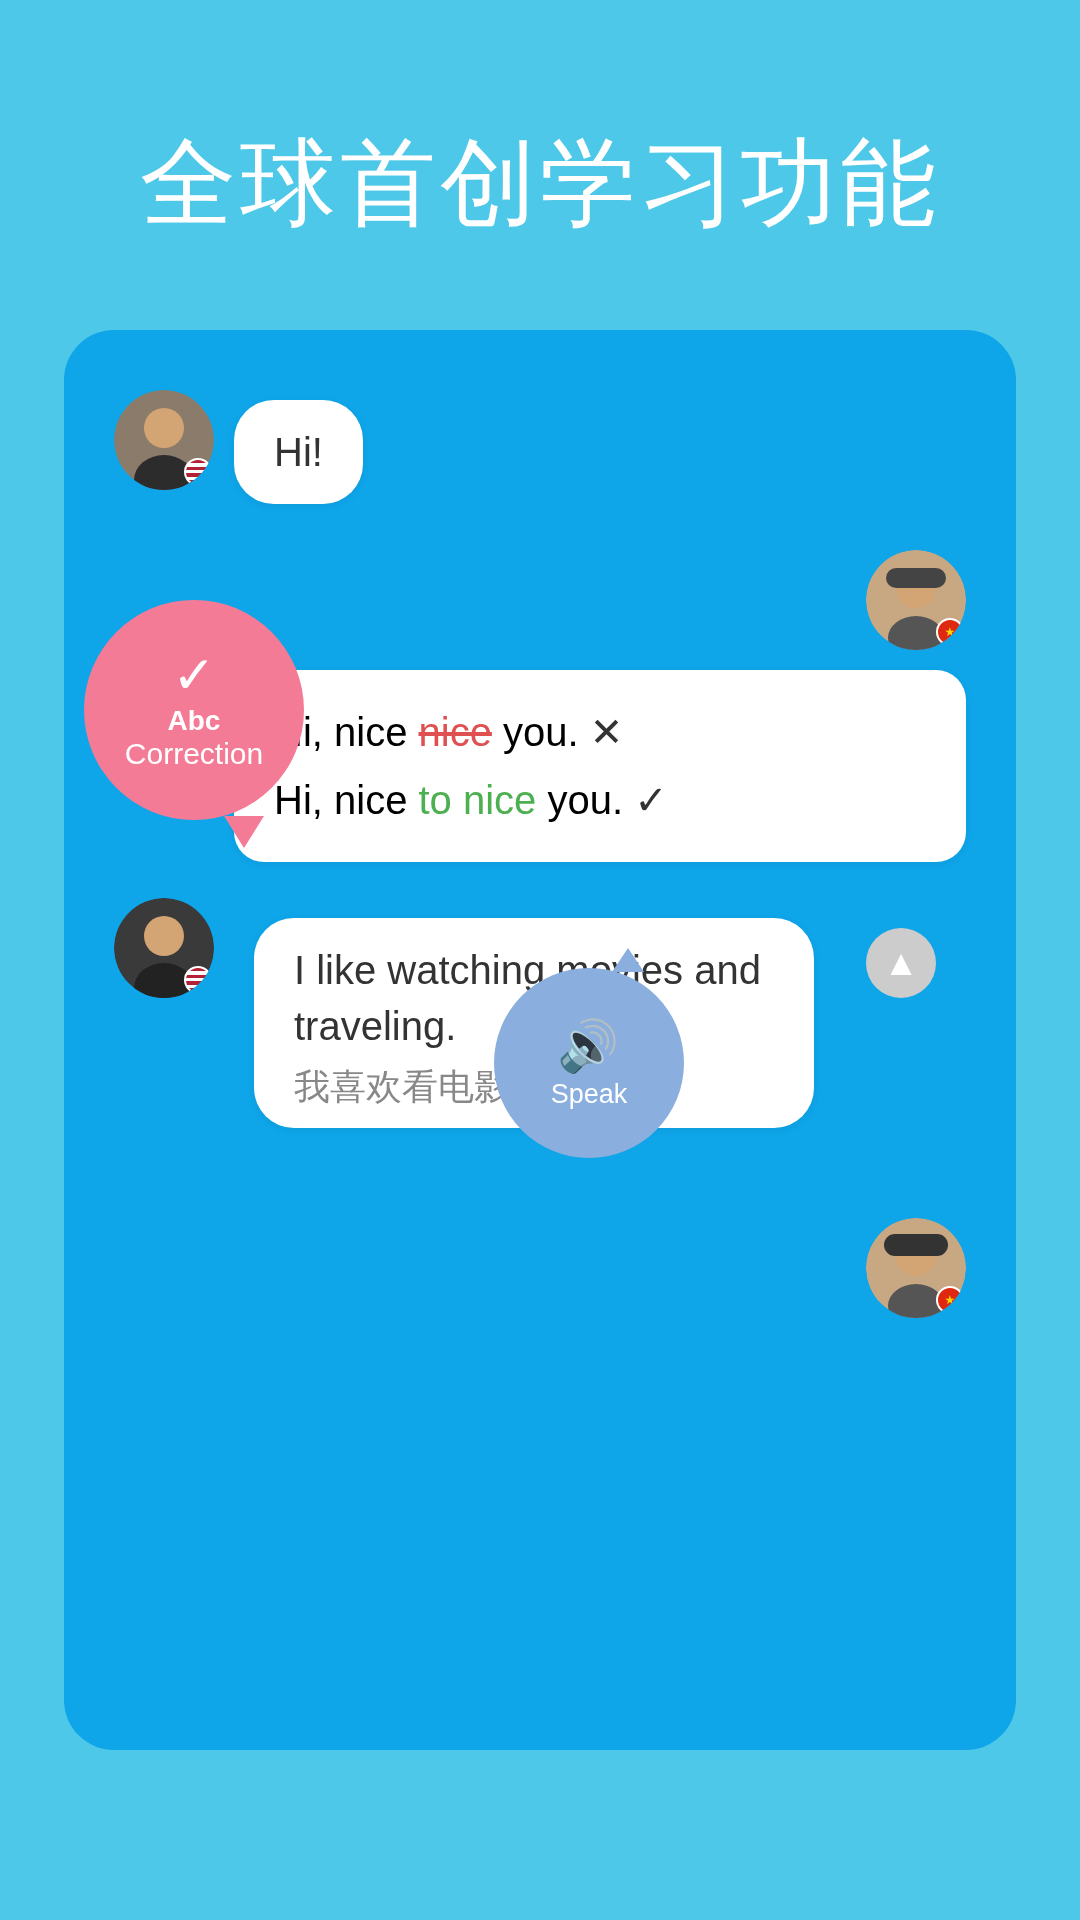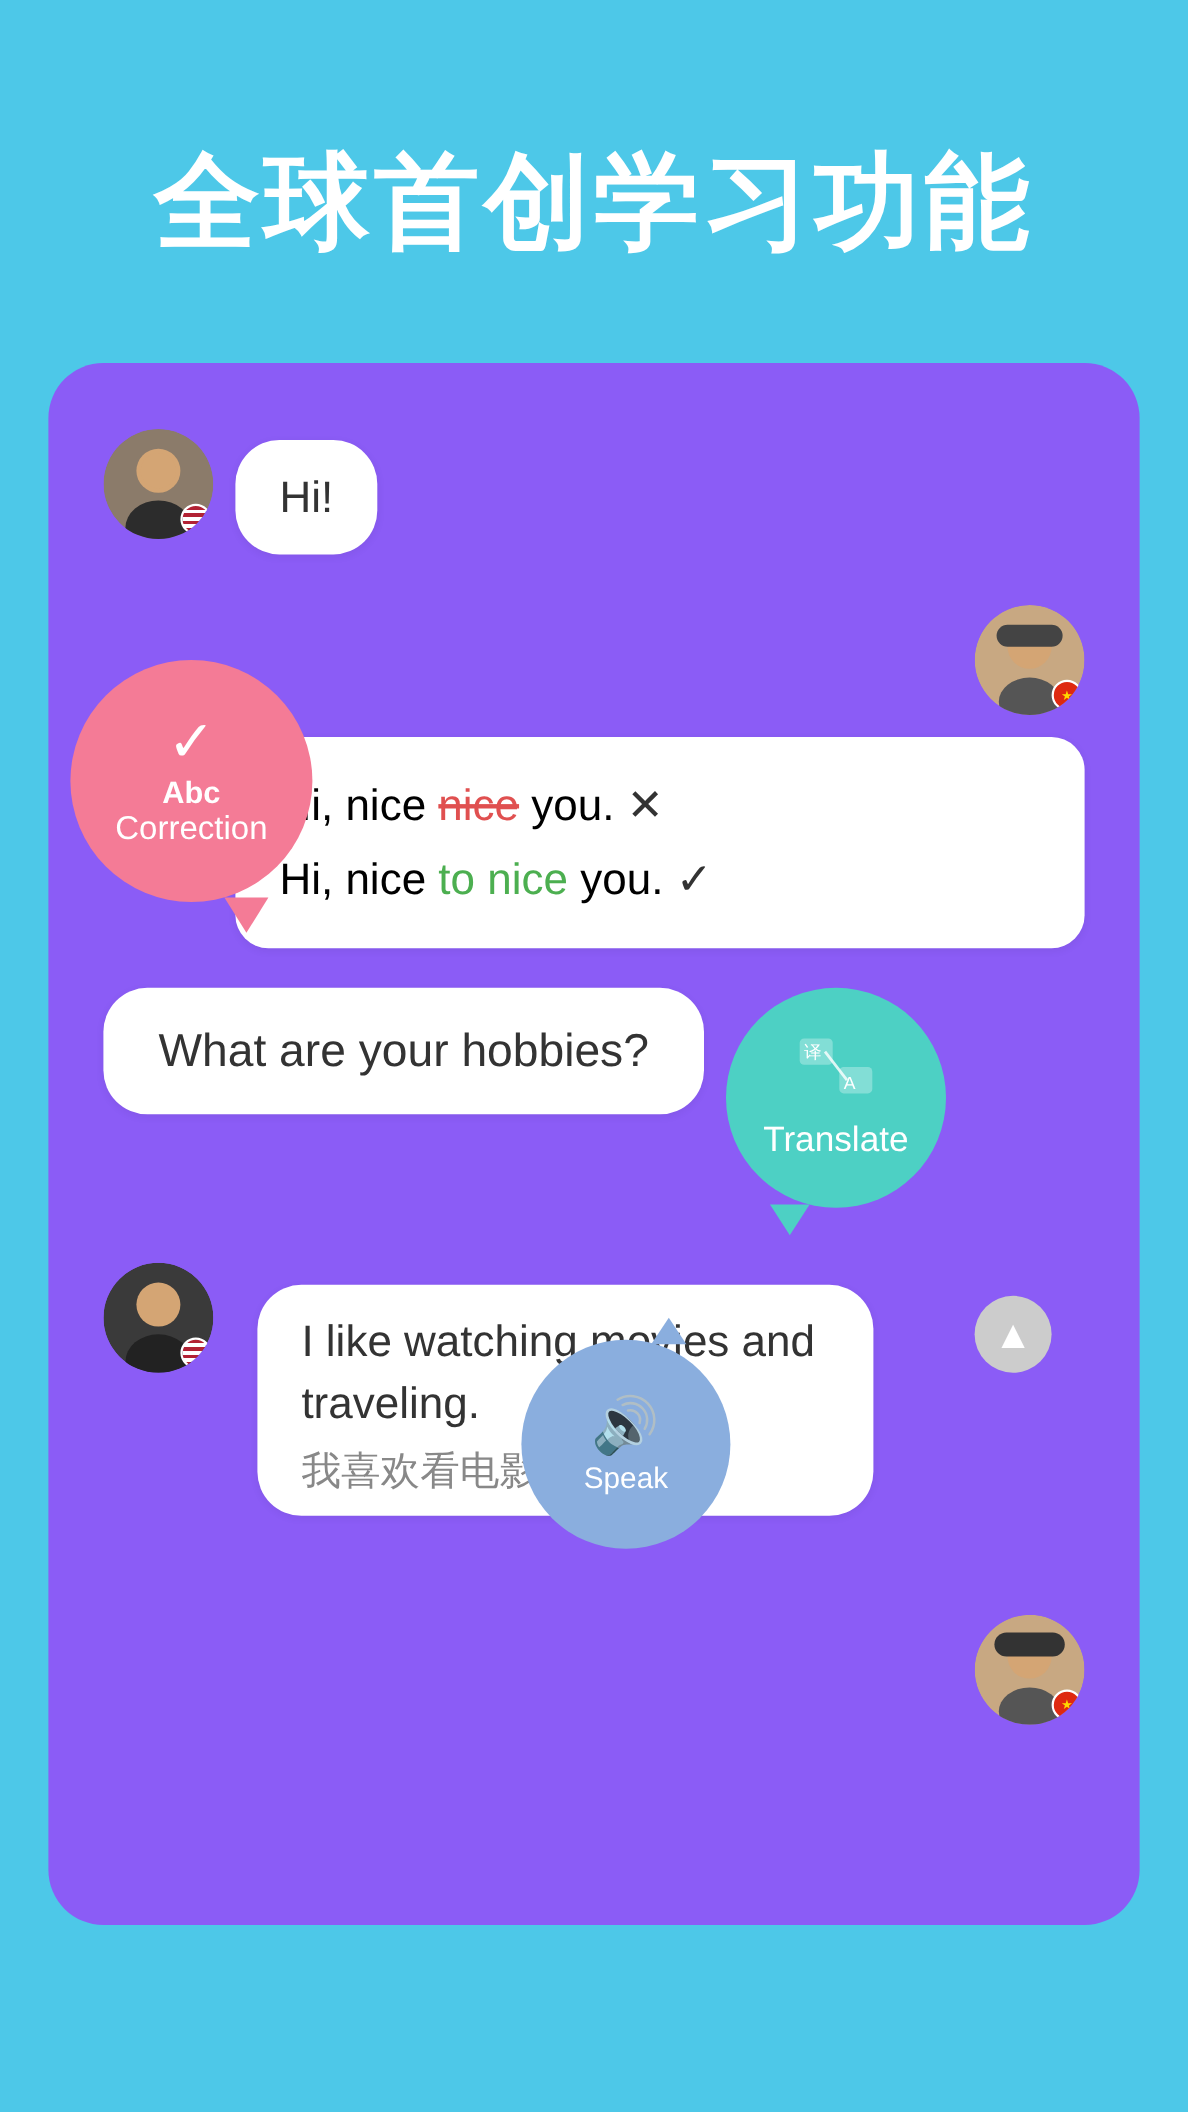--- a/index.html
+++ b/index.html
@@ -14,29 +14,29 @@
     }
 
     .header {
       text-align: center;
       padding-top: 120px;
       padding-bottom: 80px;
     }
 
     .header-title {
       font-size: 96px;
-      font-weight: 700;
+      font-weight: 400;
       color: white;
       letter-spacing: 4px;
     }
 
     .chat-container {
-      background: #8b5cf6;
+      background: #0ea5e9;
       border-radius: 50px;
-      margin: 0 44px;
+      margin: 0 64px;
       padding: 60px 50px 80px 50px;
       position: relative;
       min-height: 1420px;
     }
 
     
     .msg-row {
       display: flex;
       align-items: flex-start;
       margin-bottom: 36px;
@@ -337,40 +337,20 @@
         <span class="correction-text wrong-mark">✕</span>
       </div>
       <div>
         <span>Hi, nice </span>
         <span class="correct-word">to nice</span>
         <span> you.</span>
         <span class="correction-text correct-mark">✓</span>
       </div>
     </div>
 
-    <div class="hobbies-row" style="position:relative; margin-bottom: 50px;">
-      <div style="display:flex; flex-direction:row; align-items:flex-start; position:relative;">
-        <div class="bubble" style="margin-left: 0; font-size:42px; padding: 28px 50px;">
-          <span>What are your hobbies?</span>
-        </div>
-
-        <div class="translate-bubble" style="position:relative; right:auto; top:auto; margin-left: 20px; flex-shrink:0;">
-          <div class="translate-icon">
-            <svg width="70" height="56" viewBox="0 0 70 56" fill="none">
-              <rect x="2" y="2" width="30" height="24" rx="4" fill="white" opacity="0.3"></rect>
-              <rect x="38" y="28" width="30" height="24" rx="4" fill="white" opacity="0.3"></rect>
-              <text x="6" y="20" font-size="16" fill="white" font-family="Arial">译</text>
-              <text x="42" y="48" font-size="16" fill="white" font-family="Arial">A</text>
-              <line x1="25" y1="14" x2="45" y2="40" stroke="white" stroke-width="2.5" opacity="0.8"></line>
-            </svg>
-          </div>
-          <div class="translate-label">Translate</div>
-        </div>
-      </div>
-    </div>
 
     <div class="response-row" style="position:relative; margin-bottom: 80px;">
       <div class="msg-row left" style="margin-bottom:0; align-items:flex-start;">
         <div class="avatar">
           <svg width="100" height="100" viewBox="0 0 100 100">
             <circle cx="50" cy="50" r="50" fill="#3A3A3A"></circle>
             <circle cx="50" cy="38" r="20" fill="#D4A574"></circle>
             <ellipse cx="50" cy="90" rx="30" ry="25" fill="#222"></ellipse>
           </svg>
           <div class="flag flag-us"></div>

